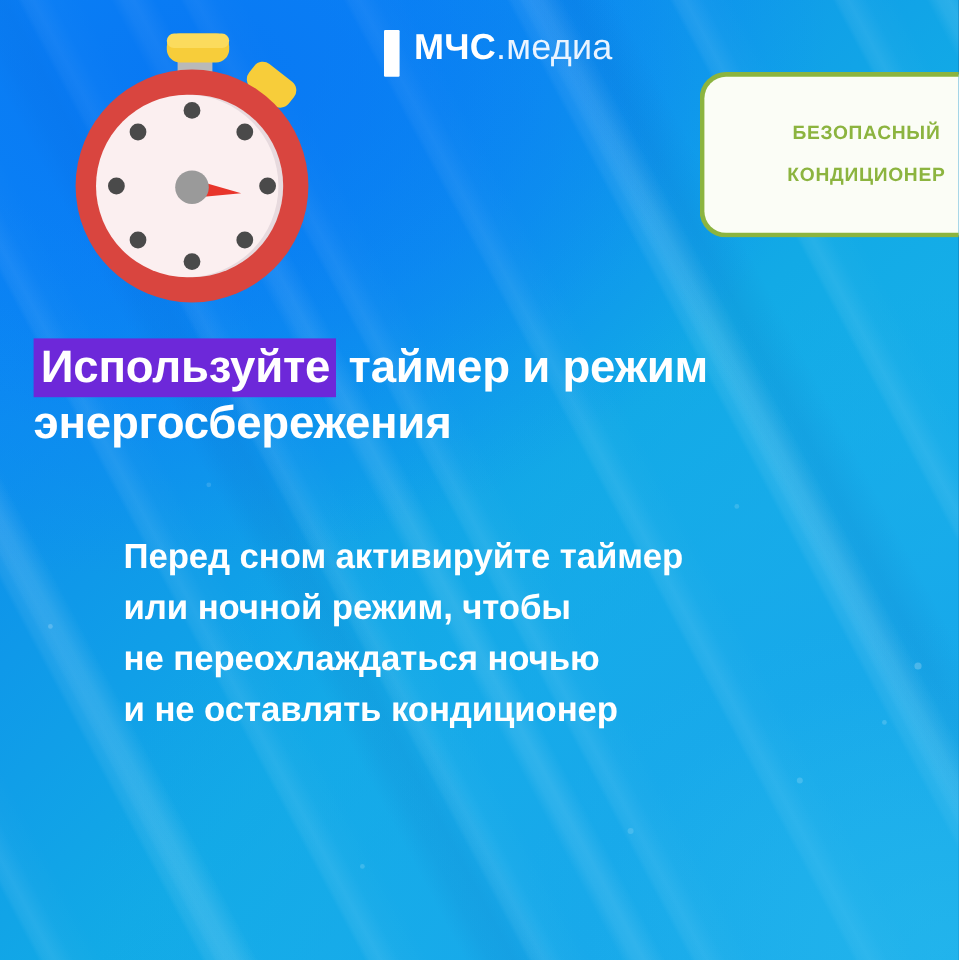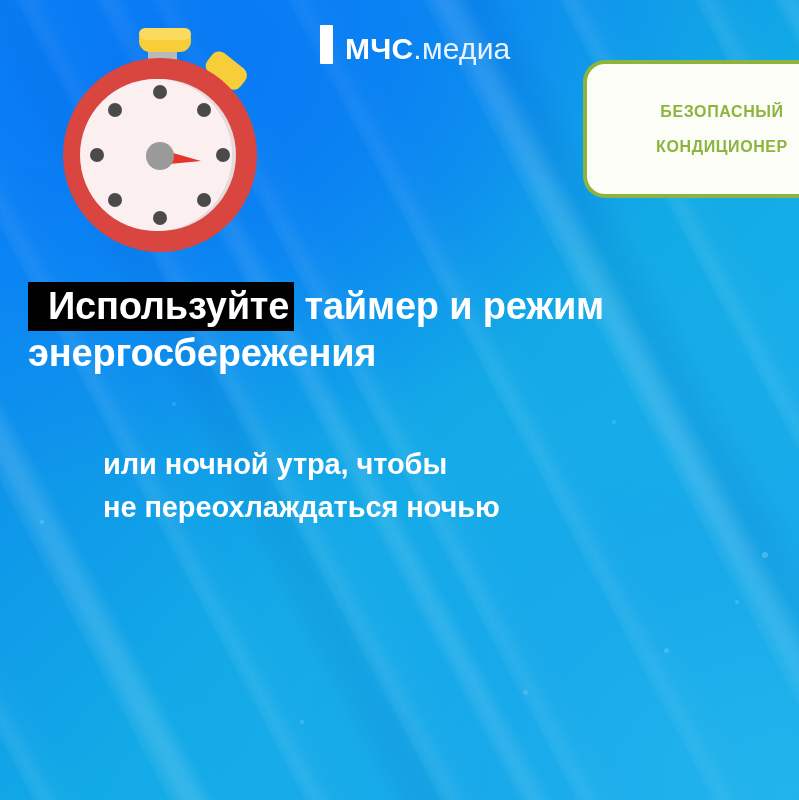--- a/index.html
+++ b/index.html
@@ -79,21 +79,21 @@
     border-radius: 50%;
     background: rgba(255,255,255,0.55);
     filter: blur(0.4px);
   }
 
   
   .logo {
     position: absolute;
     left: 320px; top: 25px;
     display: flex;
-    align-items: flex-end;
+    align-items: flex-start;
     gap: 12px;
   }
   .logo-bar {
     width: 13px; height: 39px;
     background: #ffffff;
     border-radius: 1px;
   }
   .logo-text {
     font-size: 30px;
     letter-spacing: .2px;
@@ -136,22 +136,22 @@
     position: absolute;
     left: 28px; top: 283px;
     width: 700px;
     font-size: 38px;
     font-weight: bold;
     color: #ffffff;
     line-height: 1.24;
     letter-spacing: -.2px;
   }
   .hl-hi {
-    background: #000000;
-    padding: 3px 5px 4px 20px;
+    background: #6d28d9;
+    padding: 3px 5px 4px 6px;
     box-decoration-break: clone;
     -webkit-box-decoration-break: clone;
   }
 
   
   .body-text {
     position: absolute;
     left: 103px; top: 443px;
     width: 660px;
     font-size: 29px;
@@ -239,18 +239,20 @@
       <path d="M104 129 L146 141 L104 145 Z" fill="#e8352b"></path>
       <circle cx="105" cy="136" r="14" fill="#9a9a9a"></circle>
     </svg>
   </div>
 
   <div class="headline">
     <span class="hl-hi">Используйте</span><span> таймер и режим энергосбережения</span>
   </div>
 
   <div class="body-text">
-    <span class="ln">или ночной утра, чтобы</span>
+    <span class="ln">Перед сном активируйте таймер</span>
+    <span class="ln">или ночной режим, чтобы</span>
     <span class="ln">не переохлаждаться ночью</span>
+    <span class="ln">и не оставлять кондиционер</span>
   </div>
 
 
 </div>
 
 </body></html>

